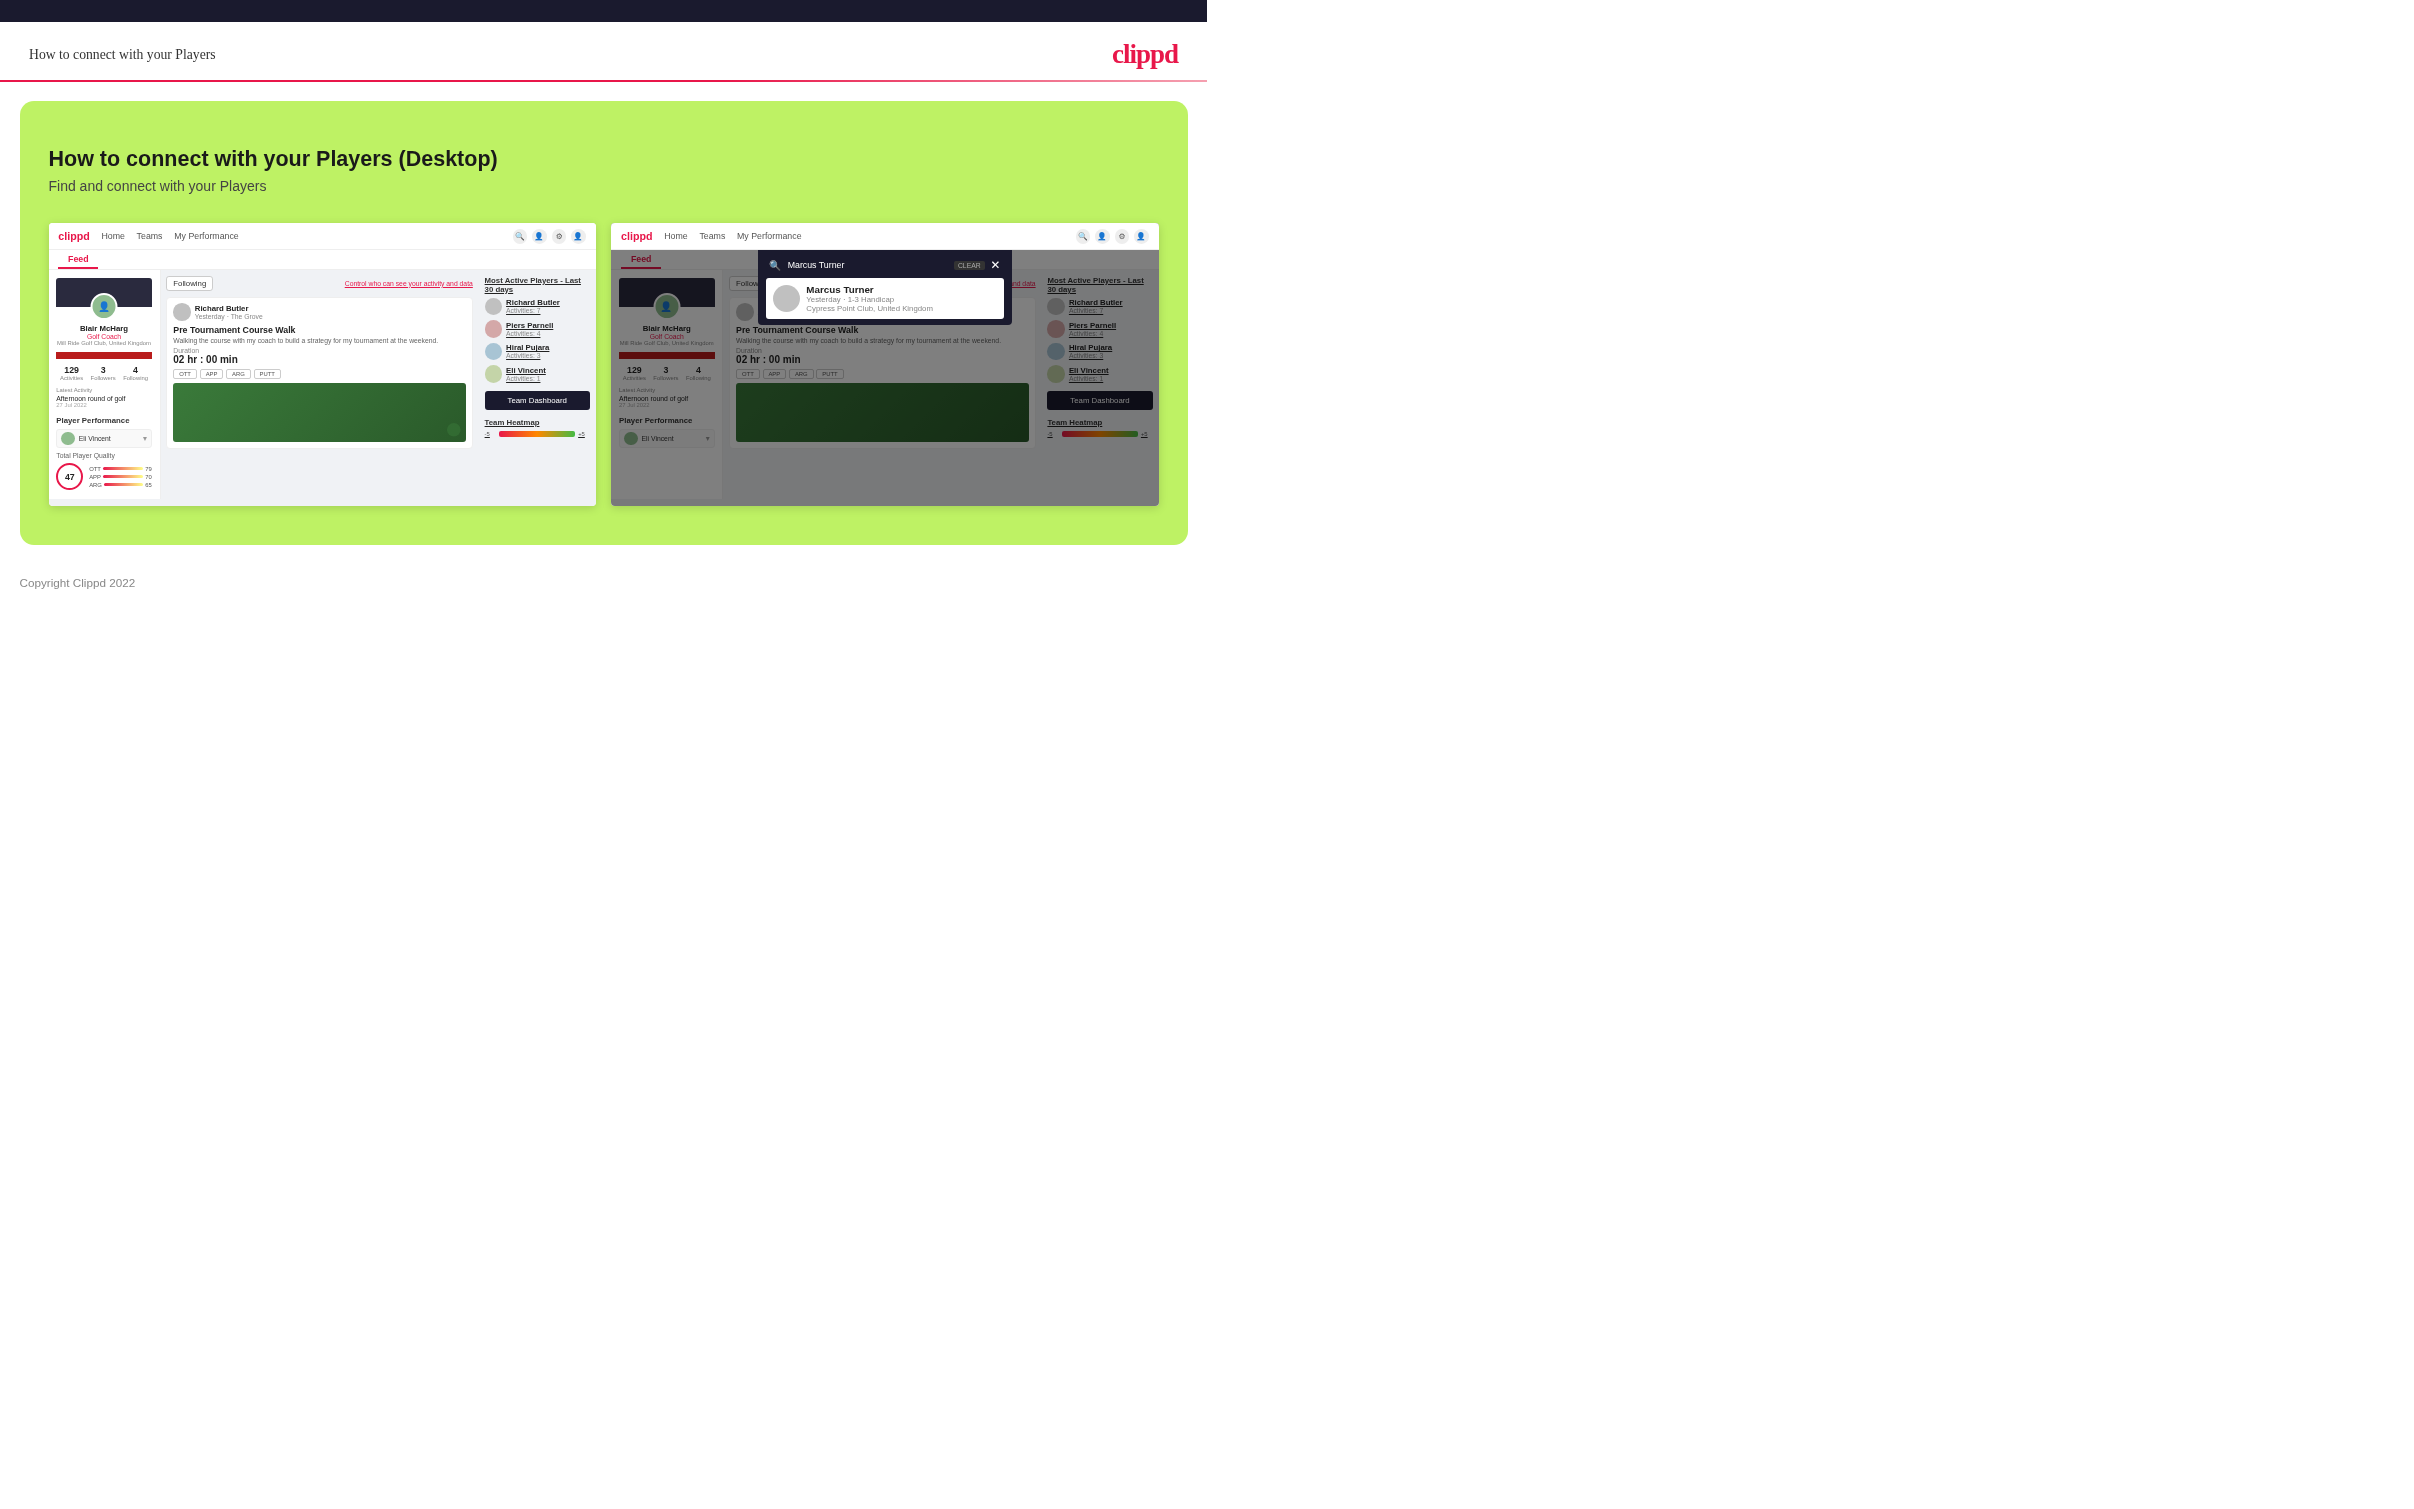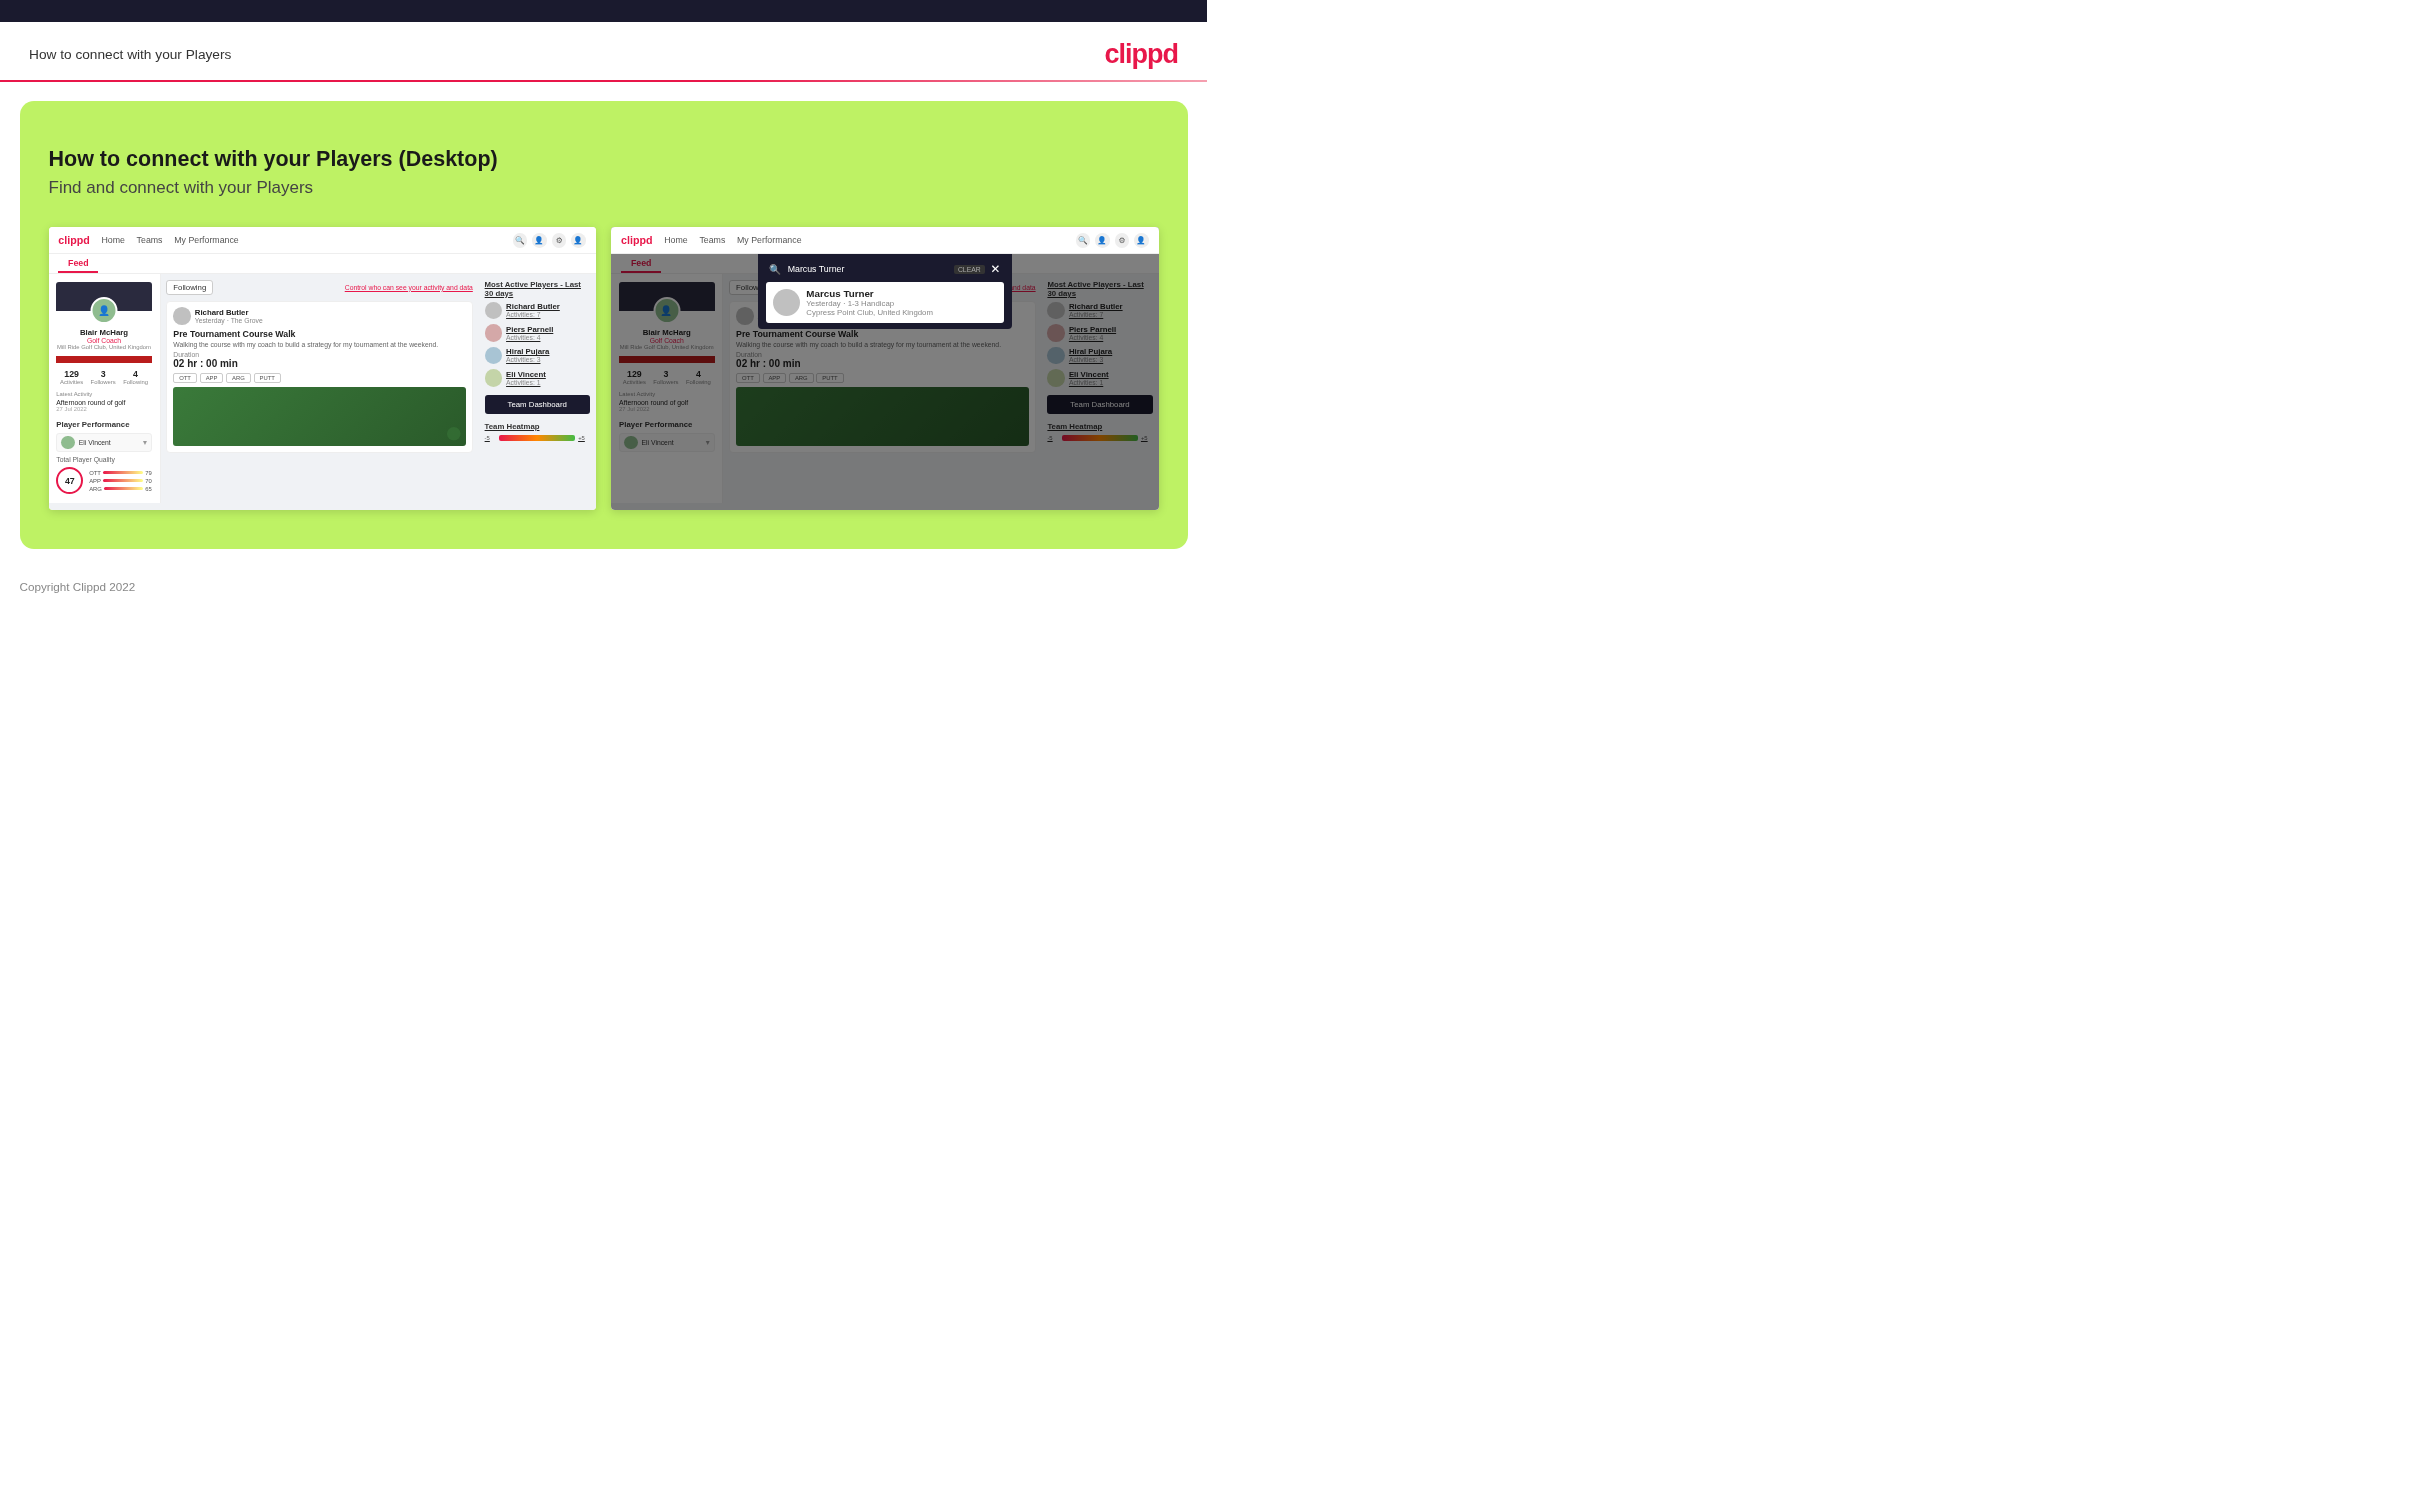--- a/index.html
+++ b/index.html
@@ -17,20 +17,21 @@
       height: 21.5px;
       width: 100%;
     }
 
     
     .header {
       display: flex;
       align-items: center;
       justify-content: space-between;
       padding: 17.6px 29px 9.8px 29px;
+      font-family: Liberation Serif, serif;
     }
     .header-title {
       font-size: 13.7px;
       color: #333;
     }
     .logo {
       font-size: 27px;
       font-weight: 700;
       color: #e8174a;
       letter-spacing: -1px;
@@ -51,21 +52,21 @@
       border-radius: 14px;
     }
 
     .main-title {
       font-size: 21.5px;
       font-weight: 700;
       color: #1a1a1a;
       margin-bottom: 5.9px;
     }
     .main-subtitle {
-      font-size: 17px;
+      font-size: 14px;
       color: #444;
       margin-bottom: 29px;
     }
 
     
     .screenshots-row {
       display: flex;
       gap: 15.6px;
     }
 

